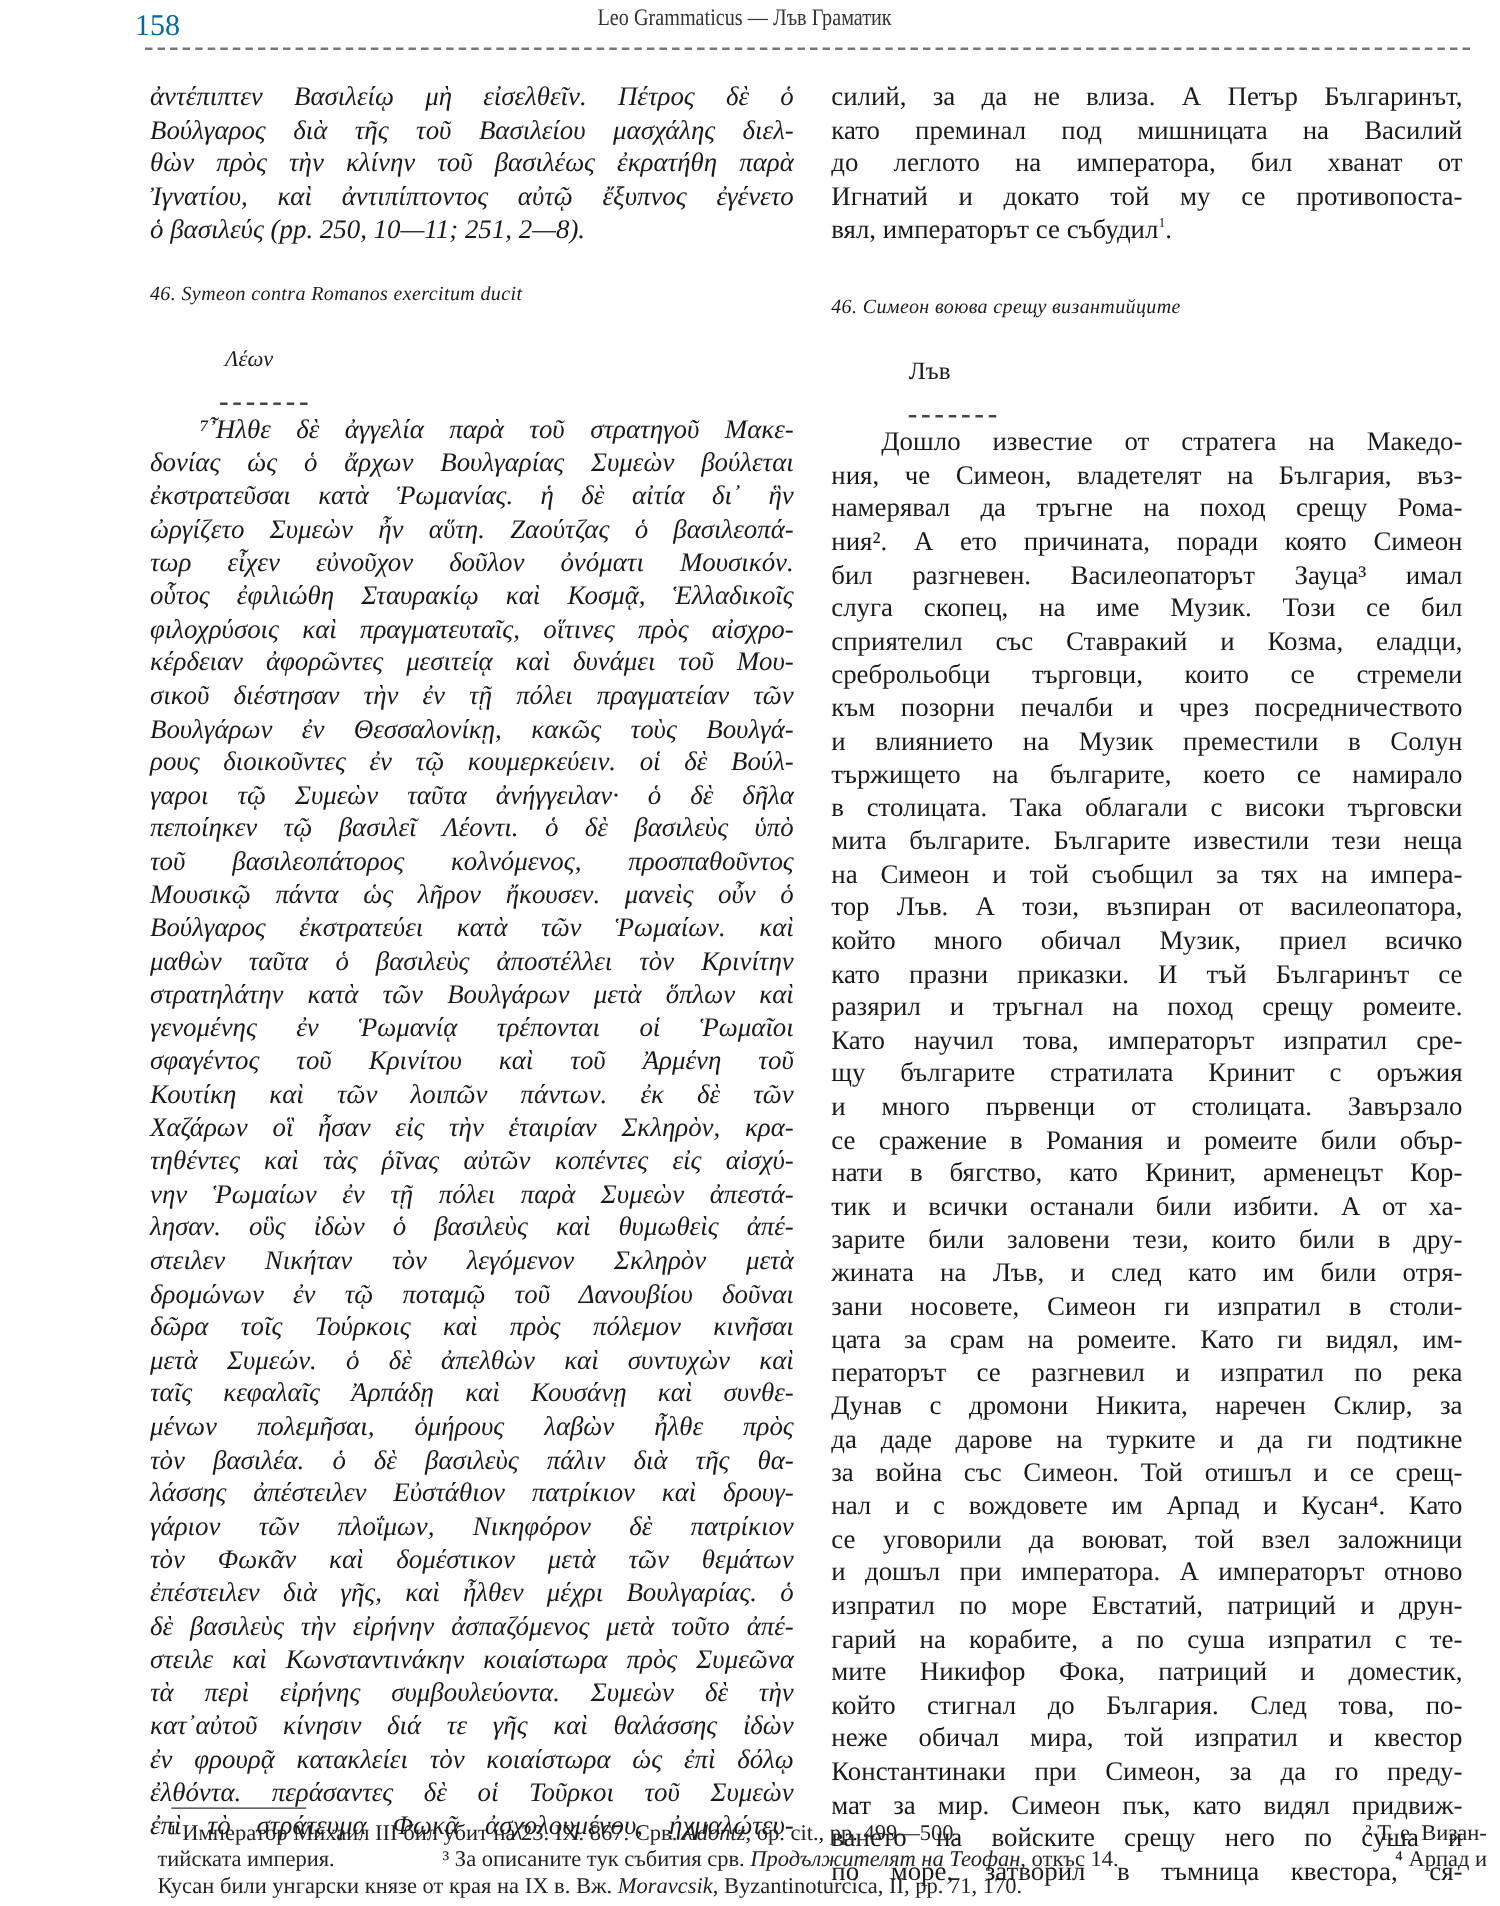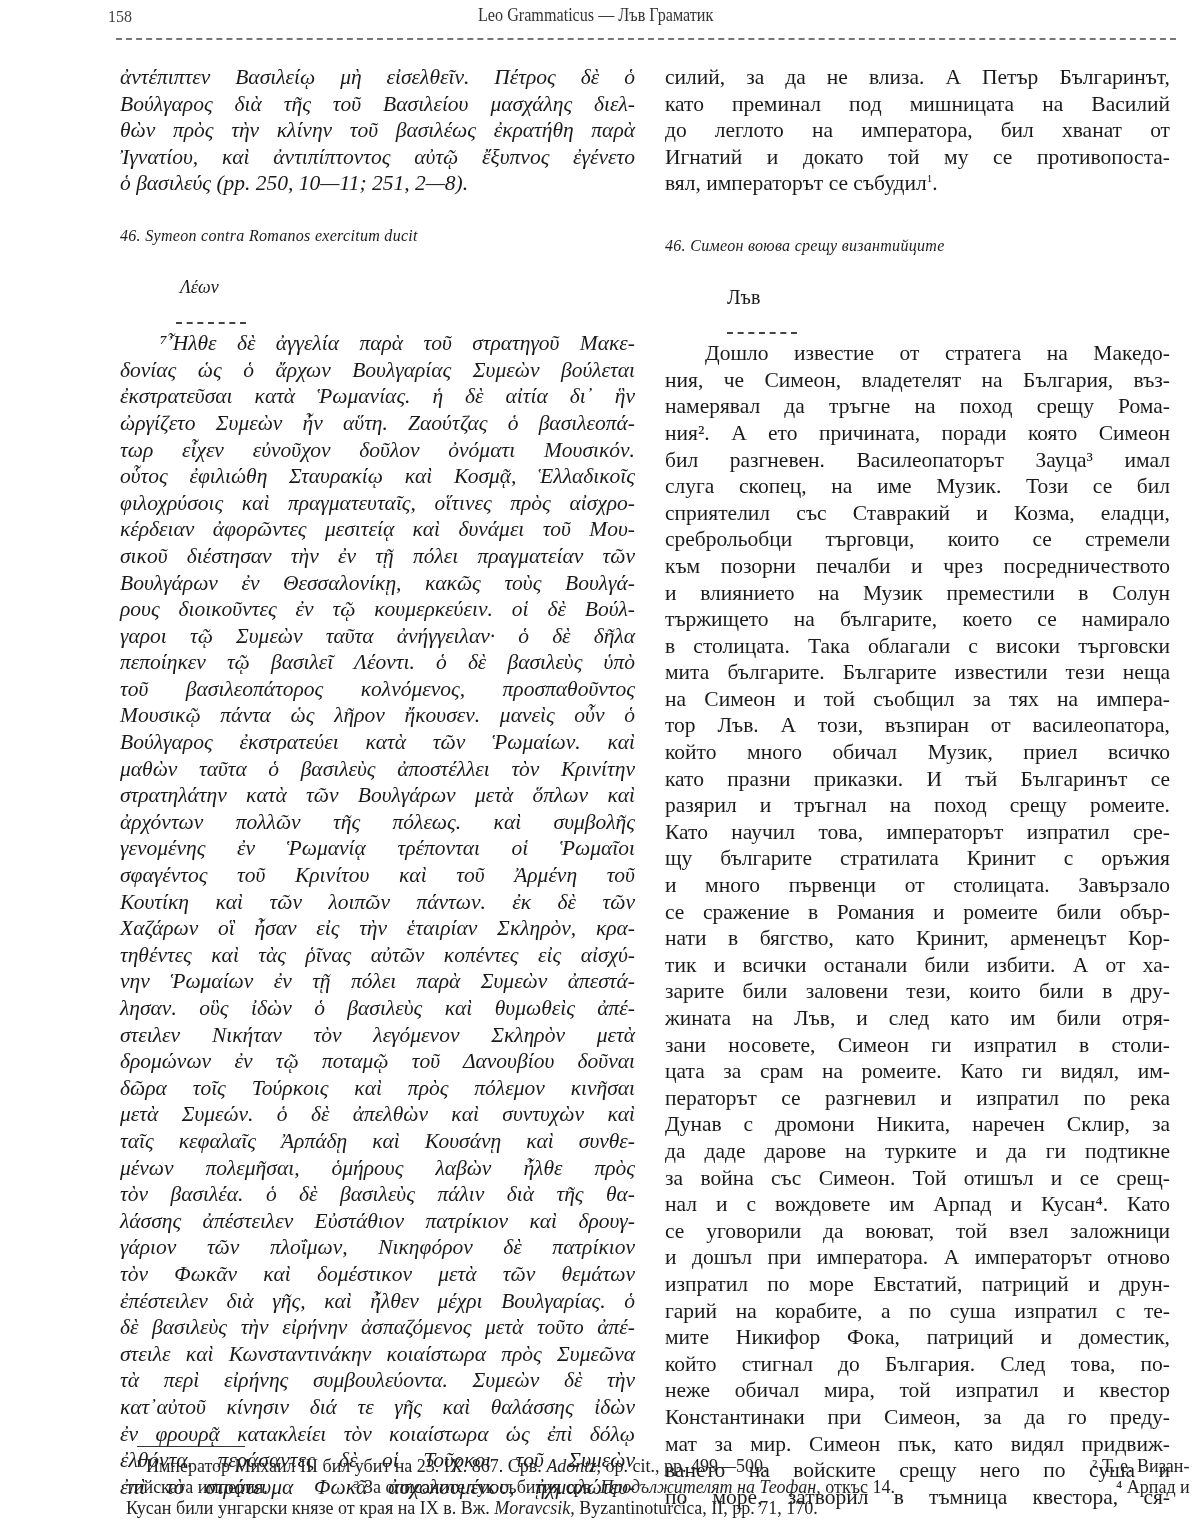--- a/index.html
+++ b/index.html
@@ -3,21 +3,21 @@
 <meta charset="utf-8">
 <style>
   html, body { margin: 0; padding: 0; background: #ffffff; }
   body {
     width: 1200px; height: 1525px; position: relative; overflow: hidden;
     color: #1a1a1a;
     font-family: "Liberation Serif", "DejaVu Serif", serif;
   }
   .page-number {
     position: absolute; left: 108px; top: 8px;
-    font-size: 16px; color: #404040;
+    font-size: 24px; color: #0369a1;
   }
   .running-head {
     position: absolute; left: 478px; top: 4px;
     font-size: 19px; color: #333;
     transform: scaleX(0.85); transform-origin: left top;
   }
   .head-rule {
     position: absolute; left: 116px; top: 38px; width: 1060px; height: 0;
     border-top: 2px dashed #777;
   }
@@ -95,21 +95,20 @@
       <span class="line">σικοῦ διέστησαν τὴν ἐν τῇ πόλει πραγματείαν τῶν</span>
       <span class="line">Βουλγάρων ἐν Θεσσαλονίκῃ, κακῶς τοὺς Βουλγά-</span>
       <span class="line">ρους διοικοῦντες ἐν τῷ κουμερκεύειν. οἱ δὲ Βούλ-</span>
       <span class="line">γαροι τῷ Συμεὼν ταῦτα ἀνήγγειλαν· ὁ δὲ δῆλα</span>
       <span class="line">πεποίηκεν τῷ βασιλεῖ Λέοντι. ὁ δὲ βασιλεὺς ὑπὸ</span>
       <span class="line">τοῦ βασιλεοπάτορος κολνόμενος, προσπαθοῦντος</span>
       <span class="line">Μουσικῷ πάντα ὡς λῆρον ἤκουσεν. μανεὶς οὖν ὁ</span>
       <span class="line">Βούλγαρος ἐκστρατεύει κατὰ τῶν Ῥωμαίων. καὶ</span>
       <span class="line">μαθὼν ταῦτα ὁ βασιλεὺς ἀποστέλλει τὸν Κρινίτην</span>
       <span class="line">στρατηλάτην κατὰ τῶν Βουλγάρων μετὰ ὅπλων καὶ</span>
-      <span class="line">ἀρχόντων πολλῶν τῆς πόλεως. καὶ συμβολῆς</span>
       <span class="line">γενομένης ἐν Ῥωμανίᾳ τρέπονται οἱ Ῥωμαῖοι</span>
       <span class="line">σφαγέντος τοῦ Κρινίτου καὶ τοῦ Ἀρμένη τοῦ</span>
       <span class="line">Κουτίκη καὶ τῶν λοιπῶν πάντων. ἐκ δὲ τῶν</span>
       <span class="line">Χαζάρων οἳ ἦσαν εἰς τὴν ἑταιρίαν Σκληρὸν, κρα-</span>
       <span class="line">τηθέντες καὶ τὰς ῥῖνας αὐτῶν κοπέντες εἰς αἰσχύ-</span>
       <span class="line">νην Ῥωμαίων ἐν τῇ πόλει παρὰ Συμεὼν ἀπεστά-</span>
       <span class="line">λησαν. οὓς ἰδὼν ὁ βασιλεὺς καὶ θυμωθεὶς ἀπέ-</span>
       <span class="line">στειλεν Νικήταν τὸν λεγόμενον Σκληρὸν μετὰ</span>
       <span class="line">δρομώνων ἐν τῷ ποταμῷ τοῦ Δανουβίου δοῦναι</span>
       <span class="line">δῶρα τοῖς Τούρκοις καὶ πρὸς πόλεμον κινῆσαι</span>

